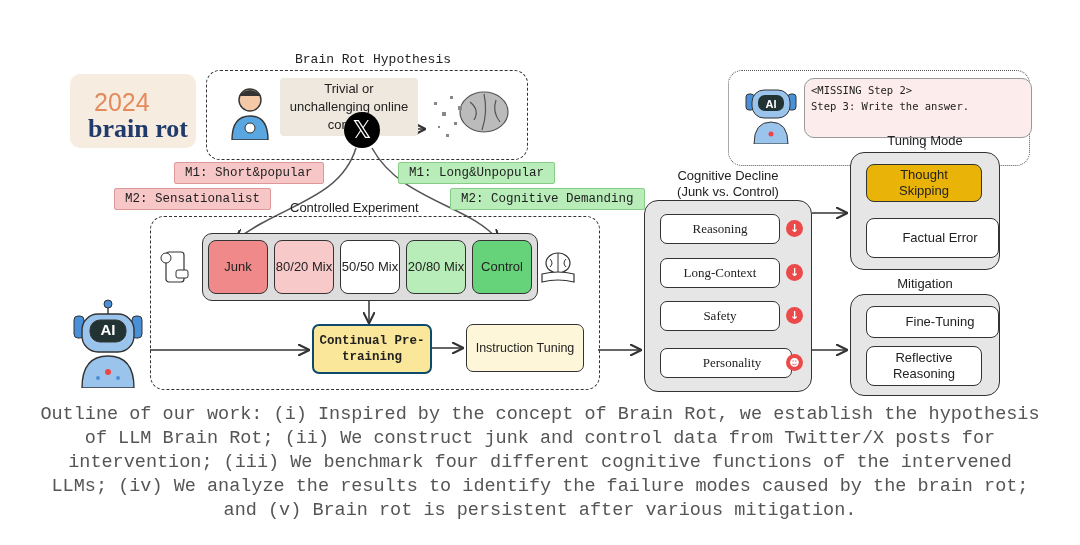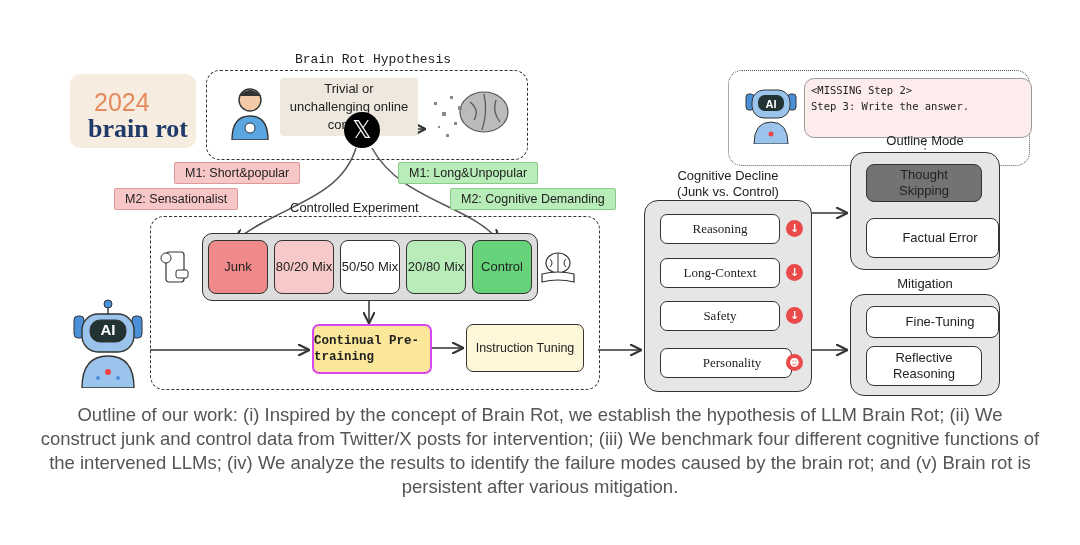--- a/index.html
+++ b/index.html
@@ -1,30 +1,30 @@
 <!DOCTYPE html>
 <html><head>
 <meta charset="utf-8">
 <style>
   html,body{margin:0;padding:0;background:#fff;}
   body{width:1080px;height:545px;position:relative;overflow:hidden;font-family:"DejaVu Sans",sans-serif;}
   .abs{position:absolute;}
   .mono{font-family:"DejaVu Sans Mono",monospace;}
   .dash{border:1.8px dashed #333;border-radius:14px;}
   .dot{border:1.8px dotted #555;border-radius:14px;}
-  .tag{position:absolute;font-family:Liberation Sans, sans-serif;font-size:12.5px;color:#222;border:1px solid;border-radius:2px;padding:3px 10px;white-space:nowrap;}
+  .tag{position:absolute;font-family:Liberation Mono, monospace;font-size:12.5px;color:#222;border:1px solid;border-radius:2px;padding:3px 10px;white-space:nowrap;}
   .tag.red{background:#f7c6c6;border-color:#d99;}
   .tag.green{background:#b8ecb8;border-color:#8c8;}
   .mixbox{position:absolute;top:240px;width:58px;height:52px;border:1.6px solid #333;border-radius:8px;display:flex;align-items:center;justify-content:center;text-align:center;font-family:"Liberation Sans",sans-serif;font-size:13px;line-height:1.2;color:#222;}
   .cogitem{position:absolute;left:660px;width:118px;height:28px;border:1.6px solid #333;border-radius:7px;background:#fff;display:flex;align-items:center;justify-content:center;font-family:Liberation Serif, serif;font-size:13px;color:#222;}
   .arrowdown{position:absolute;left:786px;width:17px;height:17px;border-radius:50%;background:#ea4a4a;color:#fff;font-size:11px;line-height:17px;text-align:center;font-weight:bold;}
   .panelbox{position:absolute;border:1.6px solid #333;border-radius:8px;background:#fff;display:flex;align-items:center;justify-content:center;text-align:center;font-family:"Liberation Sans",sans-serif;font-size:13px;color:#222;line-height:1.25;padding-left:15px;}
   .title{position:absolute;font-family:"Liberation Sans",sans-serif;font-size:13px;color:#222;text-align:center;line-height:1.2;}
   svg.lines{position:absolute;left:0;top:0;}
-  .caption{position:absolute;left:40px;top:403px;width:1000px;text-align:center;font-family:Liberation Sans, sans-serif;font-size:18.5px;line-height:24px;color:#555;}
+  .caption{position:absolute;left:40px;top:403px;width:1000px;text-align:center;font-family:Liberation Mono, monospace;font-size:18.5px;line-height:24px;color:#555;}
 </style>
 </head>
 <body>
 
 <svg class="lines" width="1080" height="545">
   <defs>
     <marker id="ah" markerWidth="8" markerHeight="8" refX="7" refY="4" orient="auto">
       <path d="M0,0 L8,4 L0,8" fill="none" stroke="#333" stroke-width="1.4"></path>
     </marker>
   </defs>
@@ -94,21 +94,21 @@
 <div class="mixbox" style="left:340px;background:#fff;">50/50 Mix</div>
 <div class="mixbox" style="left:406px;background:#b8ecb8;">20/80 Mix</div>
 <div class="mixbox" style="left:472px;background:#66d37a;">Control</div>
 <div class="abs" style="left:540px;top:250px;width:36px;height:34px;">
   <svg width="36" height="34" viewBox="0 0 36 34">
       <ellipse cx="18" cy="13" rx="12" ry="10" fill="#fff" stroke="#333" stroke-width="1.2"></ellipse>
       <path d="M18,3 V23 M10,9 Q14,13 10,17 M26,9 Q22,13 26,17" stroke="#333" fill="none"></path>
       <path d="M2,24 Q18,20 34,24 V32 Q18,28 2,32 Z" fill="#fff" stroke="#333" stroke-width="1.2"></path>
     </svg>
 </div>
-<div class="abs" style="left:312px;top:324px;width:116px;height:46px;background:#fbe79a;border:2px solid #d946ef;border-radius:7px;display:flex;align-items:center;justify-content:center;font-family:'Liberation Mono',monospace;font-size:12.5px;font-weight:bold;line-height:1.3;color:#222;">Continual Pre-training</div>
+<div class="abs" style="left:312px;top:324px;width:116px;height:46px;background:#fbe79a;border:2px solid #0c4a6e;border-radius:7px;display:flex;align-items:center;justify-content:center;text-align:center;font-family:'Liberation Mono',monospace;font-size:12.5px;font-weight:bold;line-height:1.3;color:#222;">Continual Pre-training</div>
 <div class="abs" style="left:466px;top:324px;width:116px;height:46px;background:#fdf6d9;border:1.6px solid #333;border-radius:7px;display:flex;align-items:center;justify-content:center;text-align:center;font-family:Liberation Sans, sans-serif;font-size:12.5px;line-height:1.3;color:#222;">Instruction Tuning</div>
 
 <div class="abs" style="left:66px;top:298px;width:84px;height:90px;">
   <svg width="84" height="90" viewBox="0 0 84 90">
     <circle cx="42" cy="6" r="4" fill="#4a90d9" stroke="#333"></circle>
     <line x1="42" y1="10" x2="42" y2="16" stroke="#333" stroke-width="1.4"></line>
     <rect x="8" y="18" width="10" height="22" rx="4" fill="#4a90d9" stroke="#333"></rect>
     <rect x="66" y="18" width="10" height="22" rx="4" fill="#4a90d9" stroke="#333"></rect>
     <rect x="16" y="16" width="52" height="38" rx="16" fill="#9bc4ec" stroke="#333" stroke-width="1.4"></rect>
     <rect x="24" y="22" width="36" height="22" rx="10" fill="#233" stroke="#333"></rect>
@@ -141,23 +141,23 @@
 <div class="abs" style="left:644px;top:200px;width:166px;height:190px;background:#e6e6e6;border:1.6px solid #333;border-radius:14px;"></div>
 <div class="cogitem" style="top:214px;">Reasoning</div>
 <div class="arrowdown" style="top:220px;">↓</div>
 <div class="cogitem" style="top:258px;">Long-Context</div>
 <div class="arrowdown" style="top:264px;">↓</div>
 <div class="cogitem" style="top:301px;">Safety</div>
 <div class="arrowdown" style="top:307px;">↓</div>
 <div class="cogitem" style="top:348px;padding-left:12px;">Personality</div>
 <div class="arrowdown" style="top:354px;font-size:10px;">☻</div>
 
-<div class="title" style="left:880px;top:133px;width:90px;">Outline Mode</div>
+<div class="title" style="left:880px;top:133px;width:90px;">Tuning Mode</div>
 <div class="abs" style="left:850px;top:152px;width:148px;height:116px;background:#e6e6e6;border:1.6px solid #333;border-radius:14px;"></div>
-<div class="panelbox" style="left:866px;top:164px;width:116px;height:38px;background:#737373;padding:0 20px;box-sizing:border-box;">Thought Skipping</div>
+<div class="panelbox" style="left:866px;top:164px;width:116px;height:38px;background:#eab308;padding:0 20px;box-sizing:border-box;">Thought Skipping</div>
 <div class="panelbox" style="left:866px;top:218px;width:116px;height:38px;">Factual Error</div>
 
 <div class="title" style="left:880px;top:276px;width:90px;">Mitigation</div>
 <div class="abs" style="left:850px;top:294px;width:148px;height:100px;background:#e6e6e6;border:1.6px solid #333;border-radius:14px;"></div>
 <div class="panelbox" style="left:866px;top:306px;width:116px;height:30px;">Fine-Tuning</div>
 <div class="panelbox" style="left:866px;top:346px;width:116px;height:40px;padding:0 14px;box-sizing:border-box;">Reflective Reasoning</div>
 
 <div class="caption">Outline of our work: (i) Inspired by the concept of Brain Rot, we establish the hypothesis of LLM Brain Rot; (ii) We construct junk and control data from Twitter/X posts for intervention; (iii) We benchmark four different cognitive functions of the intervened LLMs; (iv) We analyze the results to identify the failure modes caused by the brain rot; and (v) Brain rot is persistent after various mitigation.</div>
 
 </body></html>

